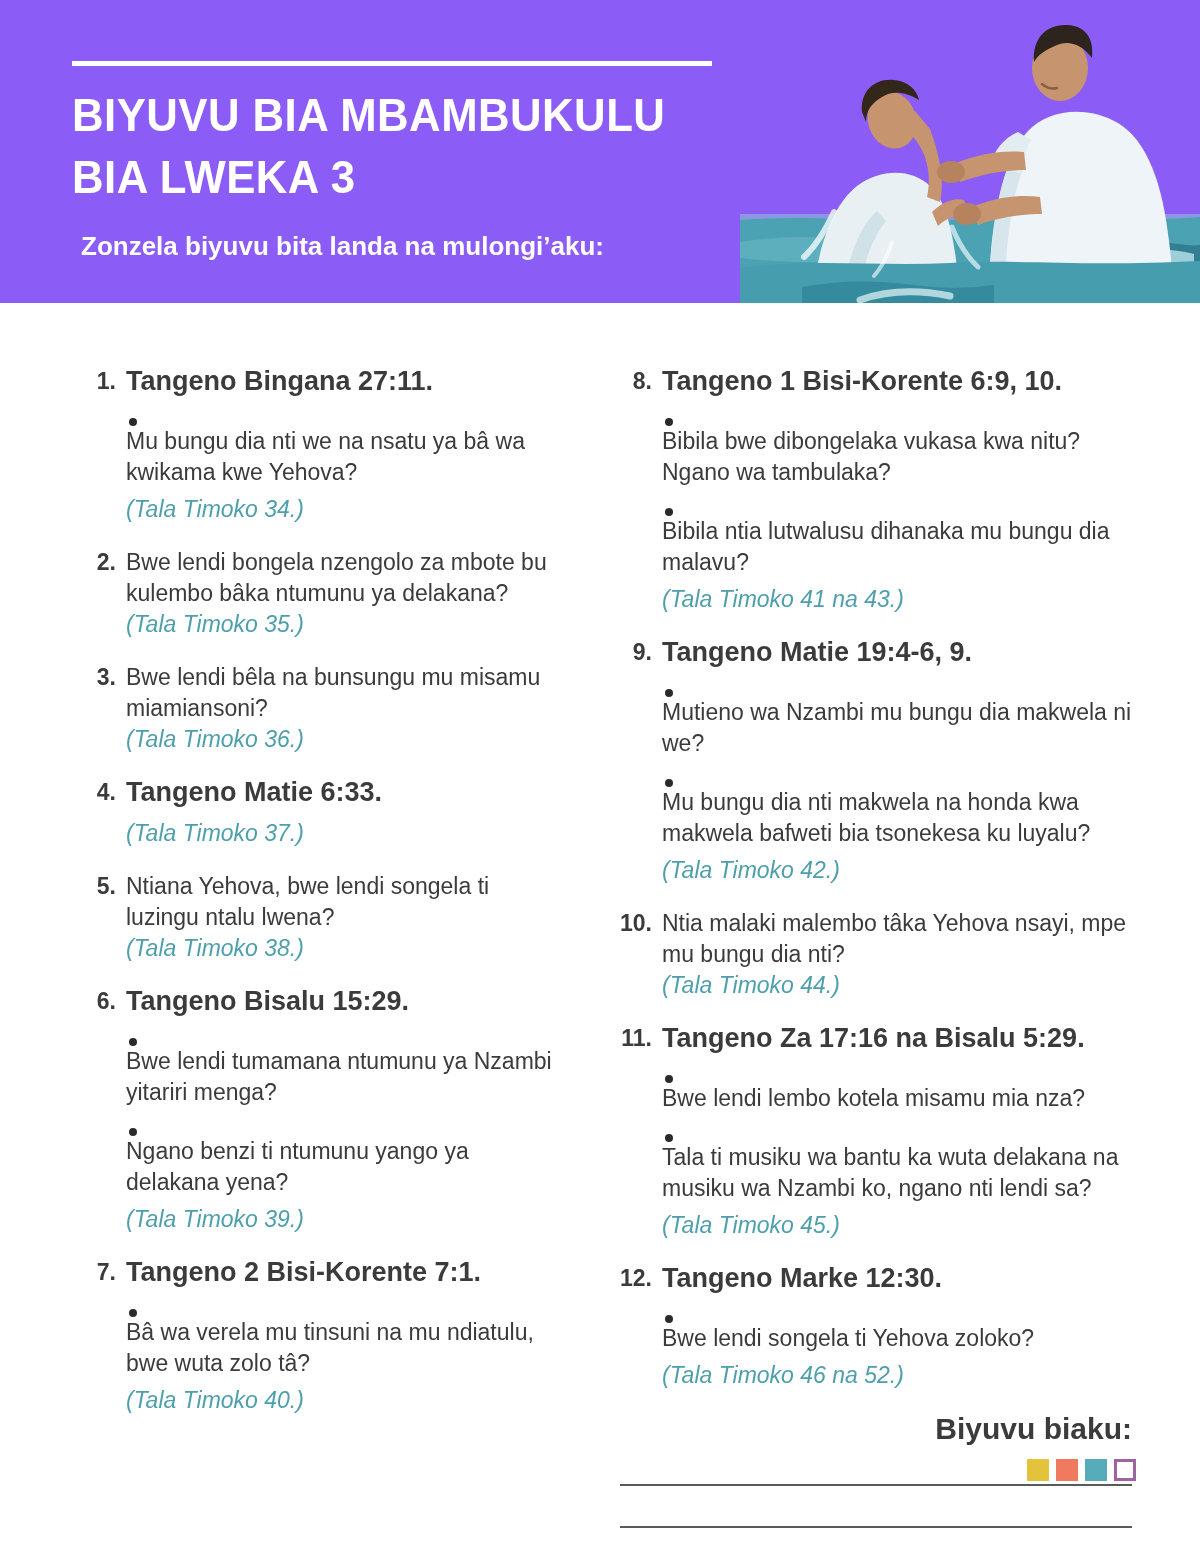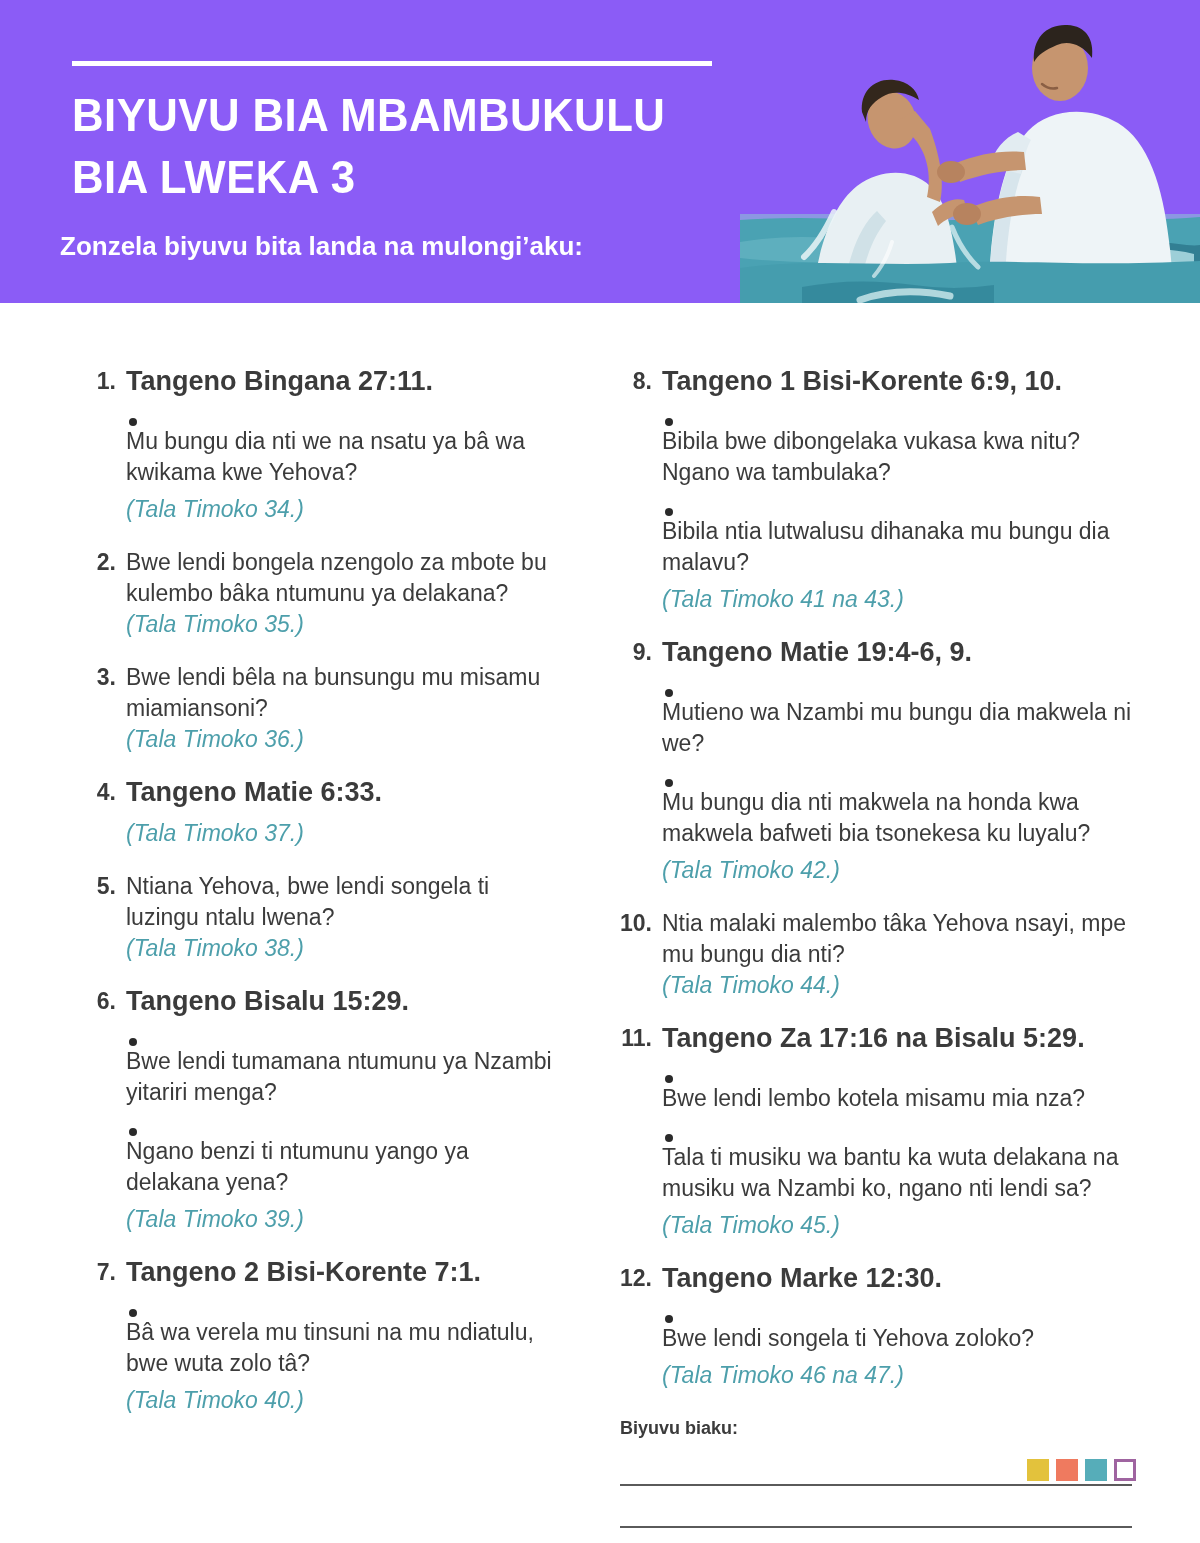--- a/index.html
+++ b/index.html
@@ -26,21 +26,21 @@
     width:640px; height:5px; background:#ffffff;
   }
   .hero-title {
     position:absolute; left:72px; top:84px; margin:0;
     color:#ffffff; font-size:47px; line-height:62px; font-weight:700;
     letter-spacing:.5px; white-space:nowrap;
     transform:scaleX(.93); transform-origin:left top;
   }
   .hero-title span { display:block; }
   .hero-sub {
-    position:absolute; left:60px; top:230px; margin:0;
+    position:absolute; left:81px; top:230px; margin:0;
     color:#ffffff; font-size:26px; line-height:32px; font-weight:700;
     white-space:nowrap;
   }
 
   
   .content { display:flex; padding:63px 0 0 84px; box-sizing:border-box; }
   .col-left  { width:478px; margin-right:58px; flex:none; }
   .col-right { width:512px; flex:none; }
 
   .item { display:flex; margin-bottom:22px; }
@@ -59,21 +59,21 @@
   }
   .btext { font-size:23px; line-height:31px; }
   .ref {
     font-size:23px; line-height:31px; font-style:italic;
     color:#4D9FAB; margin:0;
   }
   .ref.after-bullets { margin-top:6px; }
 
   
   .answers { margin-top:8px; }
-  .answers h2 { font-size:18px; line-height:31px; font-weight:700; margin:0; color:#3b3b3b; }
+  .answers h2 { font-size:30px; line-height:31px; font-weight:700; margin:0; color:#3b3b3b;text-align:right; }
   .answer-line { height:40px; border-bottom:2px solid #5a5a5a; }
 
   
   .footer-squares {
     position:absolute; left:1027px; top:1459px;
     display:flex; gap:7px;
   }
   .sq { width:22px; height:22px; box-sizing:border-box; }
 </style>
 </head>
@@ -260,21 +260,21 @@
             </div>
           </div>
           <div class="item">
             <div class="num">12.</div>
             <div class="ibody">
               <p class="q-heading">Tangeno Marke 12:30.</p>
               <div class="bullet">
                 <span class="dot"></span>
                 <span class="btext">Bwe lendi songela ti Yehova zoloko?</span>
               </div>
-              <p class="ref after-bullets">(Tala Timoko 46 na 47.)</p>
+              <p class="ref after-bullets">(Tala Timoko 46 na 52.)</p>
             </div>
           </div>
         </div>
       <section class="answers">
         <h2>Biyuvu biaku:</h2>
         <div id="answer-lines">
             <div class="answer-line"></div>
             <div class="answer-line"></div>
             <div class="answer-line"></div>
           </div>

